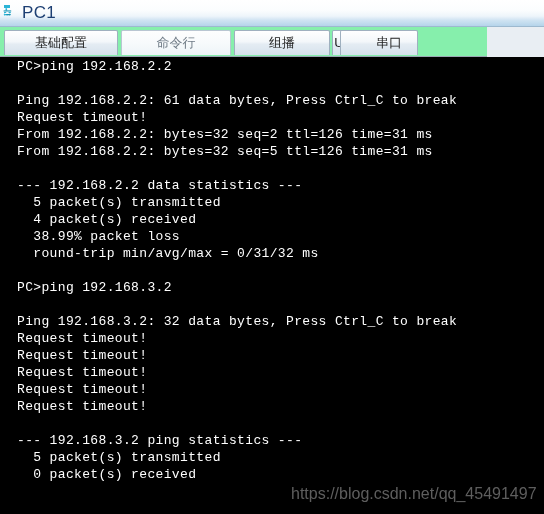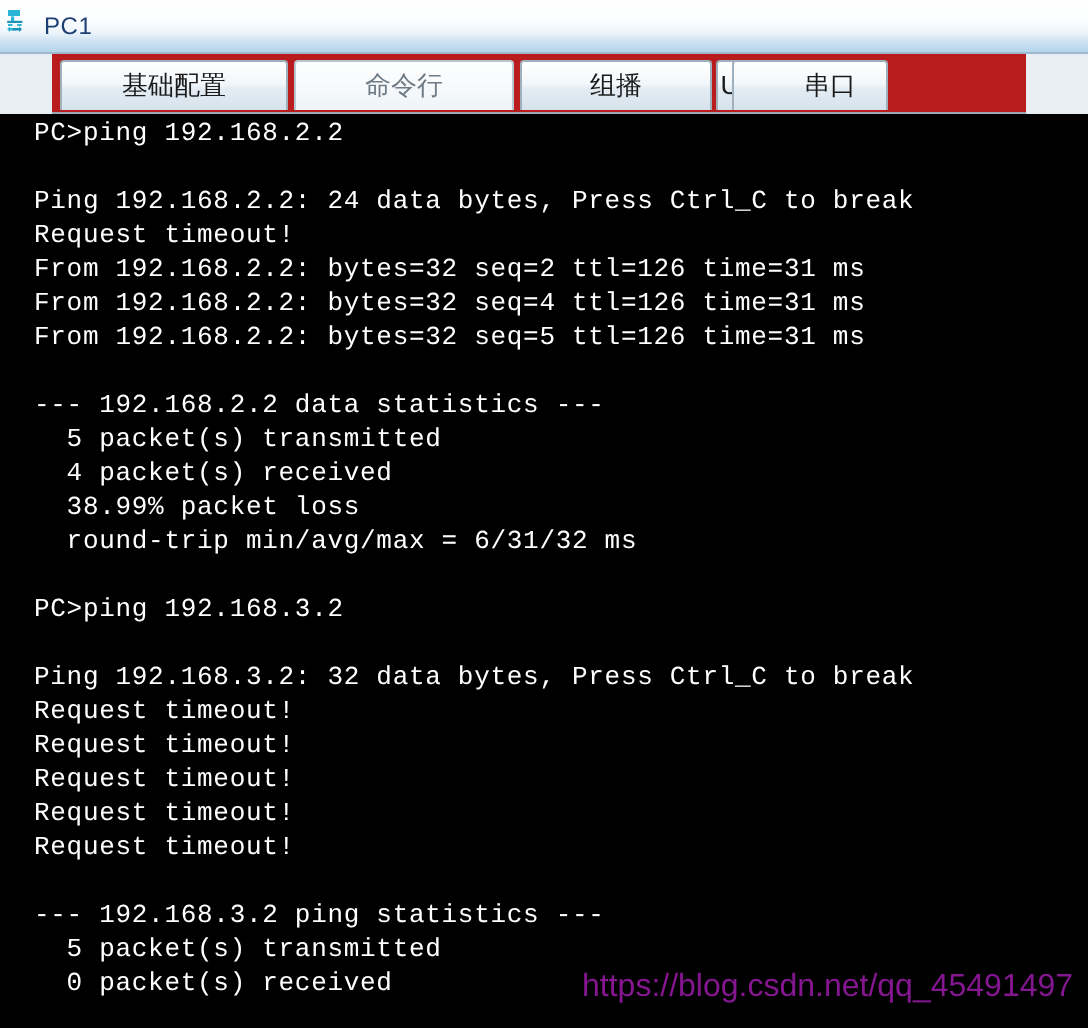--- a/index.html
+++ b/index.html
@@ -41,37 +41,36 @@
   }
   .title-icon {
     width: 16px;
     height: 16px;
     position: relative;
     flex: 0 0 auto;
     margin-top: -3px;
     margin-right: 3px;
   }
   .title-text {
-    font-size: 12px;
+    font-size: 17px;
     color: #1d3f73;
     letter-spacing: 0.3px;
     font-family: "Liberation Sans", sans-serif;
     white-space: nowrap;
   }
 
   
   .tabbar {
     position: absolute;
     left: 0; top: 27px;
     width: 487px;
     height: 30px;
-    background: #b91c1c;
+    background: #86efac;
     box-sizing: border-box;
     border-bottom: 1px solid #9ba8b4;
-    margin-left: 26px;
   }
   .tab {
     position: absolute;
     top: 3px;
     height: 25px;
     box-sizing: border-box;
     border: 1px solid #9fb0bf;
     border-bottom: none;
     border-radius: 2px 2px 0 0;
     background: linear-gradient(to bottom, #ffffff 0%, #f3f7fa 45%, #e4ecf3 55%, #d6e2ec 100%);
@@ -115,21 +114,21 @@
     white-space: pre;
     letter-spacing: 0.35px;
     margin-left: 14px;
   }
   .watermark {
     position: absolute;
     left: 291px;
     top: 485px;
     font-family: "Liberation Sans", "DejaVu Sans", sans-serif;
     font-size: 16px;
-    color: #a21caf;
+    color: #737373;
     opacity: 0.82;
     white-space: nowrap;
     pointer-events: none;
   }
 </style>
 </head>
 <body>
 
 <div id="app">
 
@@ -163,31 +162,30 @@
     </div>
     <div class="tab" style="left: 340px; width: 78px; padding-left: 20px;">
       <span>串口</span>
     </div>
   </div>
 
   <div class="terminal">
     <div class="term-inner" id="term-inner" style="color: rgb(255, 255, 255);">
         <div class="term-line">PC&gt;ping 192.168.2.2</div>
         <div class="term-line">&nbsp;</div>
-        <div class="term-line">Ping 192.168.2.2: 24 data bytes, Press Ctrl_C to break</div>
+        <div class="term-line">Ping 192.168.2.2: 61 data bytes, Press Ctrl_C to break</div>
         <div class="term-line">Request timeout!</div>
         <div class="term-line">From 192.168.2.2: bytes=32 seq=2 ttl=126 time=31 ms</div>
-        <div class="term-line">From 192.168.2.2: bytes=32 seq=4 ttl=126 time=31 ms</div>
         <div class="term-line">From 192.168.2.2: bytes=32 seq=5 ttl=126 time=31 ms</div>
         <div class="term-line">&nbsp;</div>
         <div class="term-line">--- 192.168.2.2 data statistics ---</div>
         <div class="term-line">  5 packet(s) transmitted</div>
         <div class="term-line">  4 packet(s) received</div>
         <div class="term-line">  38.99% packet loss</div>
-        <div class="term-line">  round-trip min/avg/max = 6/31/32 ms</div>
+        <div class="term-line">  round-trip min/avg/max = 0/31/32 ms</div>
         <div class="term-line">&nbsp;</div>
         <div class="term-line">PC&gt;ping 192.168.3.2</div>
         <div class="term-line">&nbsp;</div>
         <div class="term-line">Ping 192.168.3.2: 32 data bytes, Press Ctrl_C to break</div>
         <div class="term-line">Request timeout!</div>
         <div class="term-line">Request timeout!</div>
         <div class="term-line">Request timeout!</div>
         <div class="term-line">Request timeout!</div>
         <div class="term-line">Request timeout!</div>
         <div class="term-line">&nbsp;</div>

